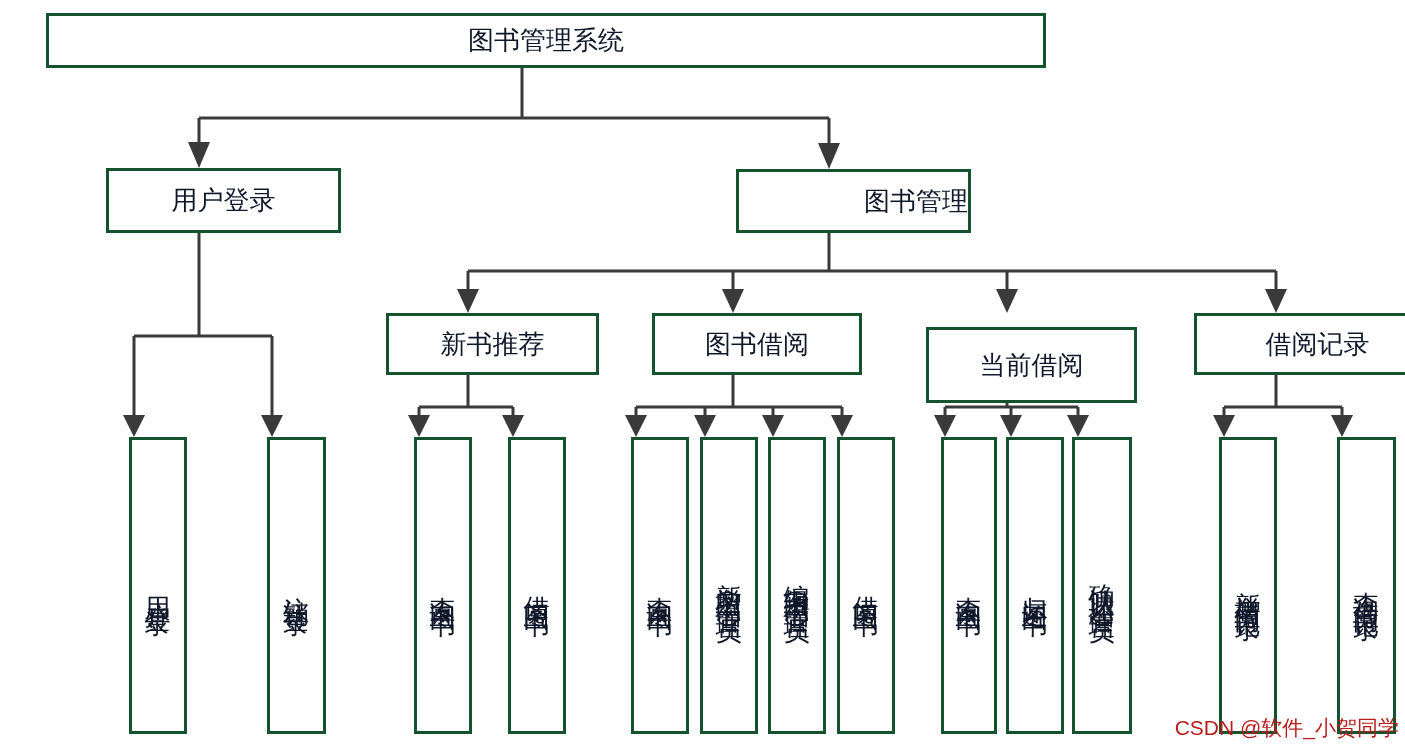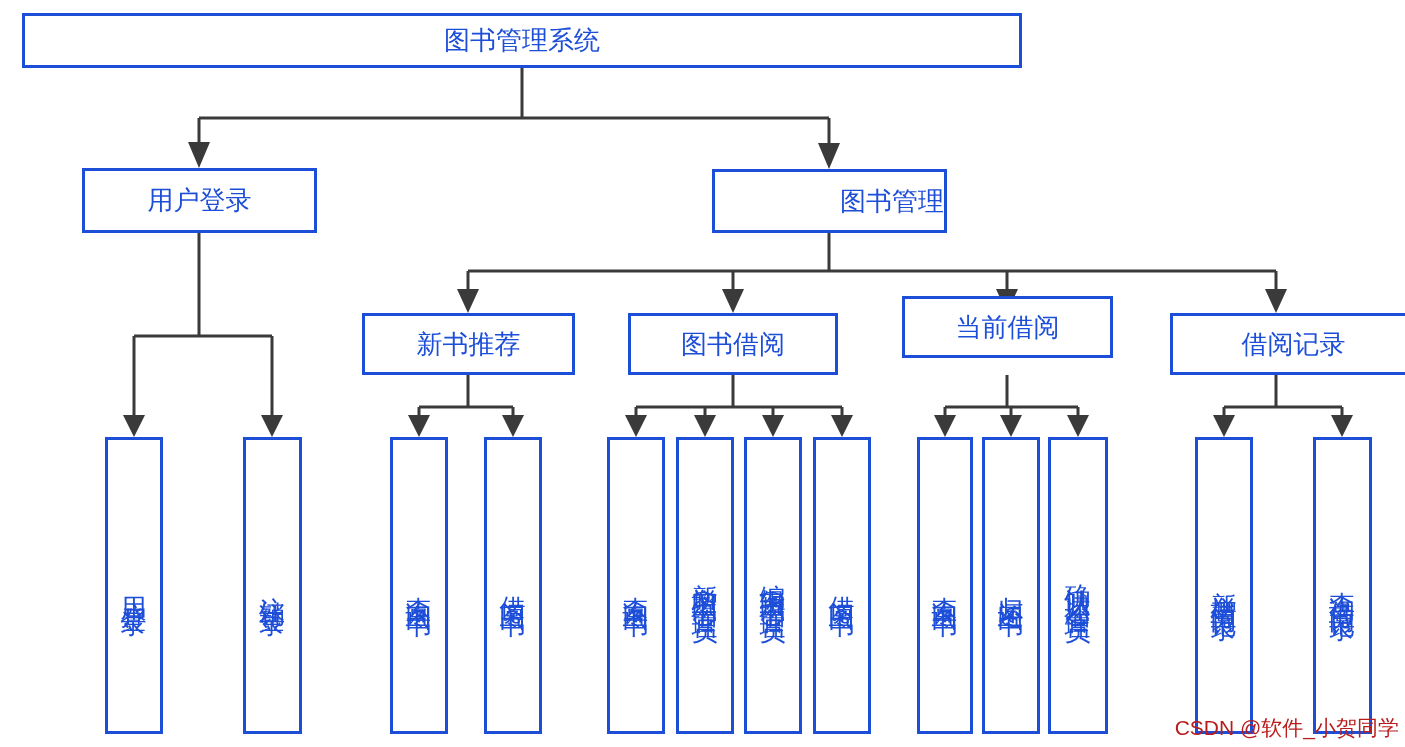--- a/index.html
+++ b/index.html
@@ -14,43 +14,44 @@
   svg.connectors {
     position: absolute;
     left: 0; top: 0;
     width: 1405px; height: 747px;
   }
   svg.connectors path { fill: none; stroke: #3a3a3a; stroke-width: 3px; }
   svg.connectors polygon { fill: #3a3a3a; stroke: none; }
   .node {
     position: absolute;
     box-sizing: border-box;
-    border: 3px solid #1d4ed8;
+    border: 3px solid #14532d;
     background: #ffffff;
     display: flex;
     align-items: center;
     justify-content: center;
-    color: #1d4ed8;
+    color: #0f172a;
     font-size: 26px;
     text-align: center;
+    margin-left: 24px;
   }
   .node.h span { white-space: nowrap; }
   .node.v span {
     writing-mode: vertical-rl;
     text-orientation: mixed;
     letter-spacing: 5px;
     line-height: 1;
   }
   
   .root            { left: 22px;   top: 13px;  width: 1000px; height: 55px; }
   .user-login      { left: 82px;   top: 168px; width: 235px;  height: 65px; }
   .book-mgmt       { left: 712px;  top: 169px; width: 235px;  height: 64px; justify-content: flex-end; }
   .new-book-rec    { left: 362px;  top: 313px; width: 213px;  height: 62px; }
   .book-borrow     { left: 628px;  top: 313px; width: 210px;  height: 62px; }
-  .current-borrow  { left: 902px;  top: 296px; width: 211px;  height: 62px; }
+  .current-borrow  { left: 902px;  top: 327px; width: 211px;  height: 76px; }
   .borrow-records  { left: 1170px; top: 313px; width: 247px;  height: 62px; }
   
   .leaf { top: 437px; height: 297px; }
   .lf-login          { left: 105px;  width: 58px; }
   .lf-logout         { left: 243px;  width: 59px; }
   .lf-rec-query      { left: 390px;  width: 58px; }
   .lf-rec-borrow     { left: 484px;  width: 58px; }
   .lf-bb-query       { left: 607px;  width: 58px; }
   .lf-bb-add         { left: 676px;  width: 58px; }
   .lf-bb-edit        { left: 744px;  width: 58px; }

